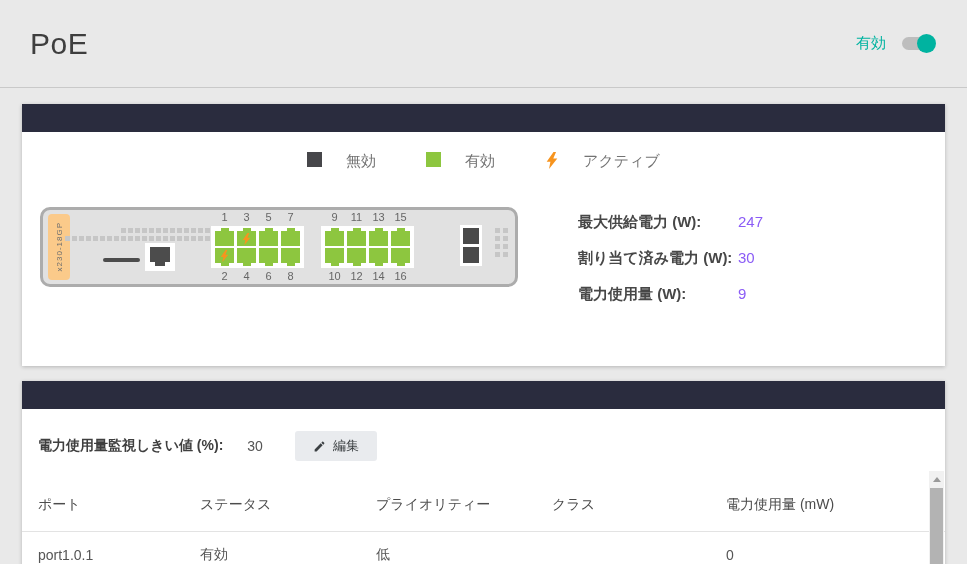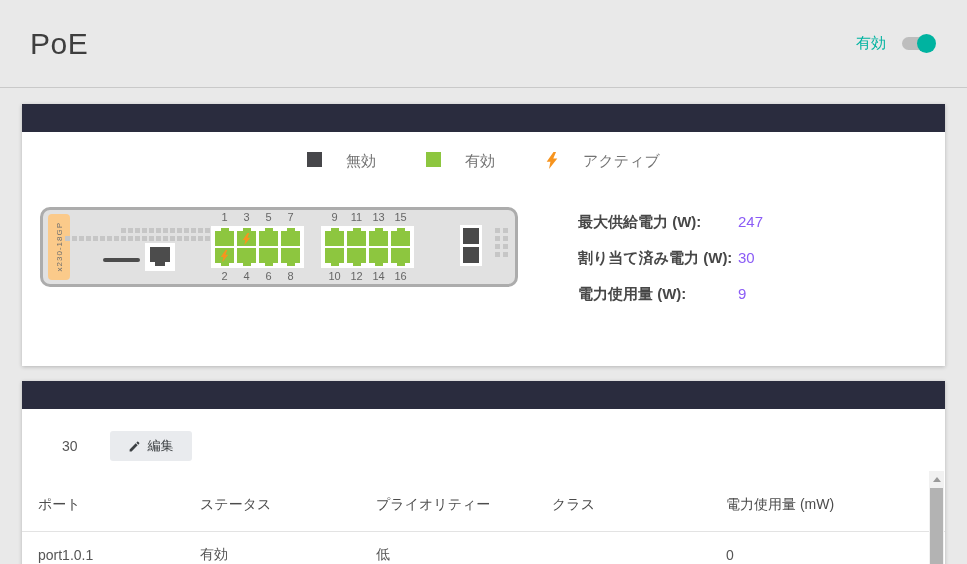--- a/index.html
+++ b/index.html
@@ -272,20 +272,21 @@
               </div>
             </div>
         </div>
       </div>
     </div>
 
     <div class="card">
       <div class="card-bar"></div>
       <div class="card2-body">
         <div class="threshold-row">
+          <span class="threshold-label">電力使用量監視しきい値 (%):</span>
           <span class="threshold-value">30</span>
           <button class="edit-btn">
             <svg class="pencil-icon" width="13" height="13" viewBox="0 0 16 16">
                 <path fill="#3c4043" d="M2 11.6 V14 h2.4 L11.9 6.5 9.5 4.1 Z M13.8 4.6 c.3-.3.3-.8 0-1.1 L12.5 2.2 c-.3-.3-.8-.3-1.1 0 l-1.1 1.1 2.4 2.4 z"></path>
               </svg>
             <span>編集</span>
           </button>
         </div>
 
         <table class="poe-table">

